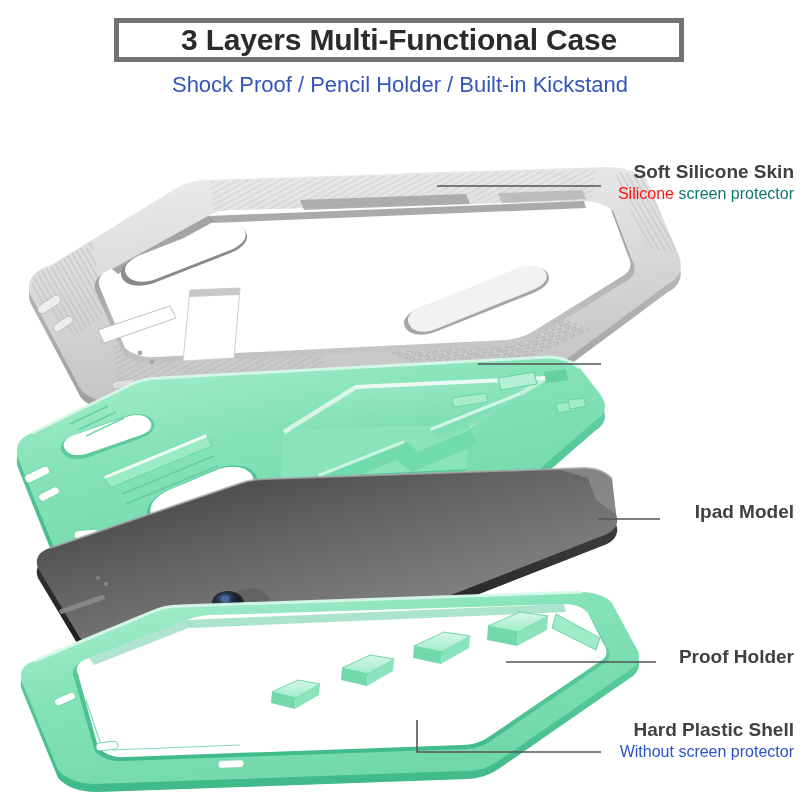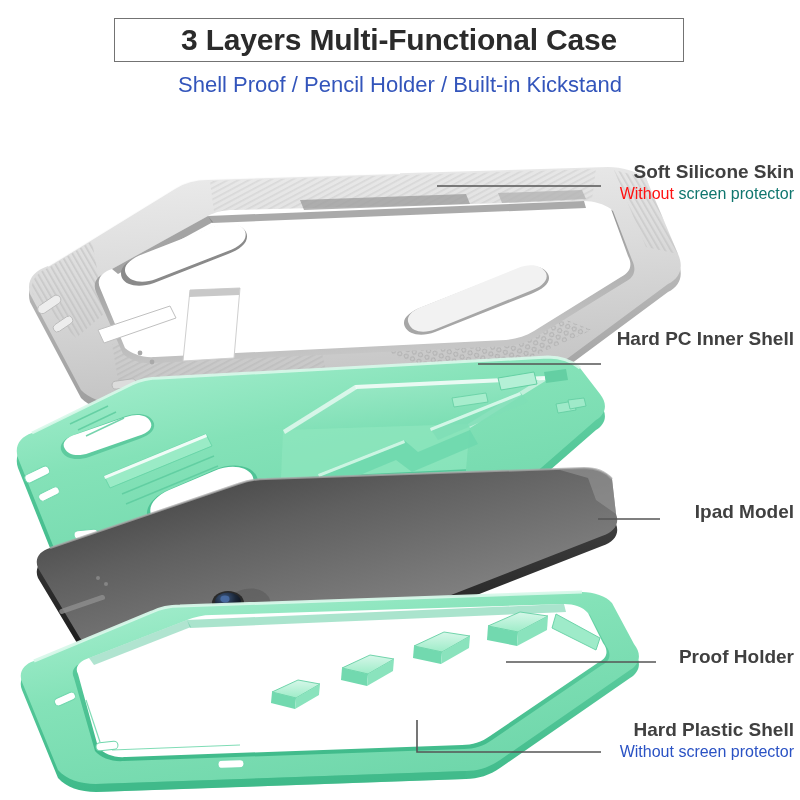--- a/index.html
+++ b/index.html
@@ -23,21 +23,21 @@
     left: 0;
     width: 800px;
     height: 112px;
   }
   #title-box {
     position: absolute;
     left: 114px;
     top: 18px;
     width: 570px;
     height: 44px;
-    border: 1px solid #737373;
+    border: 5px solid #737373;
     box-sizing: border-box;
     display: flex;
     align-items: center;
     justify-content: center;
     background: #ffffff;
   }
   #title-text {
     font-size: 30px;
     font-weight: bold;
     color: #2b2b2b;
@@ -93,21 +93,21 @@
 </style>
 </head>
 <body>
 
 <div id="page">
 
   <div id="header">
     <div id="title-box">
       <span id="title-text">3 Layers Multi-Functional Case</span>
     </div>
-    <div id="subtitle-text">Shell Proof / Pencil Holder / Built-in Kickstand</div>
+    <div id="subtitle-text">Shock Proof / Pencil Holder / Built-in Kickstand</div>
   </div>
 
   <svg id="diagram" viewBox="0 0 800 800" width="800" height="800" xmlns="http://www.w3.org/2000/svg">
     <defs>
 
       <linearGradient id="gradGrayTop" x1="0" y1="0" x2="0.2" y2="1">
         <stop offset="0%" stop-color="#ededed"></stop>
         <stop offset="45%" stop-color="#dcdcdc"></stop>
         <stop offset="100%" stop-color="#c4c4c4"></stop>
       </linearGradient>
@@ -611,25 +611,24 @@
       <line x1="437" y1="186" x2="601" y2="186"></line>
       <line x1="478" y1="364" x2="601" y2="364"></line>
       <line x1="598" y1="519" x2="660" y2="519"></line>
       <line x1="506" y1="662" x2="656" y2="662"></line>
       <polyline points="417,720 417,752 601,752"></polyline>
     </g>
   </svg>
 
   <div id="callout-silicone" class="callout">
     <div class="callout-title">Soft Silicone Skin</div>
-    <div class="callout-sub"><span class="sub-red">Without</span><span class="sub-gray"> screen protector</span></div>
+    <div class="callout-sub"><span class="sub-red">Silicone</span><span class="sub-gray"> screen protector</span></div>
   </div>
 
   <div id="callout-pc" class="callout">
-    <div class="callout-title">Hard PC Inner Shell</div>
   </div>
 
   <div id="callout-ipad" class="callout">
     <div class="callout-title">Ipad Model</div>
   </div>
 
   <div id="callout-pencil" class="callout">
     <div class="callout-title">Proof Holder</div>
   </div>
 

